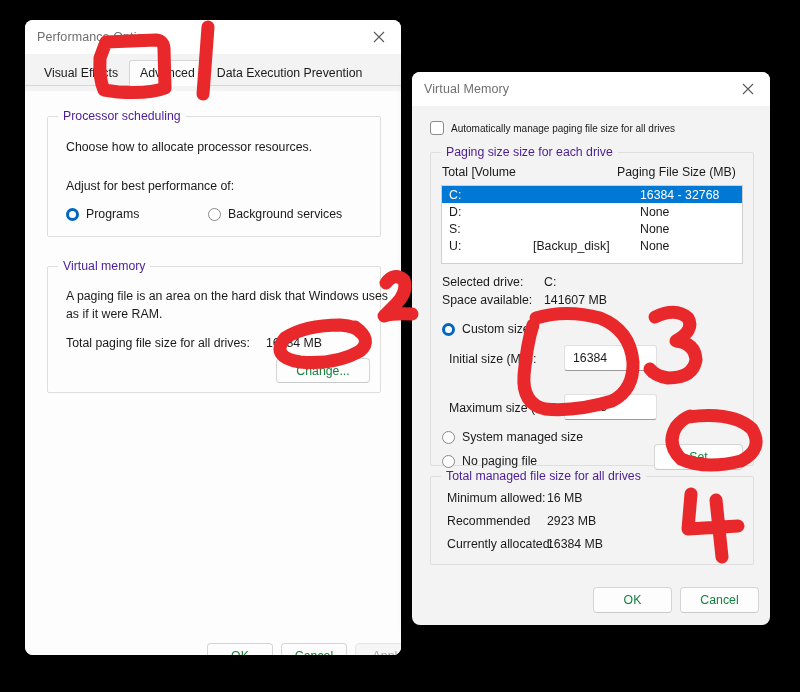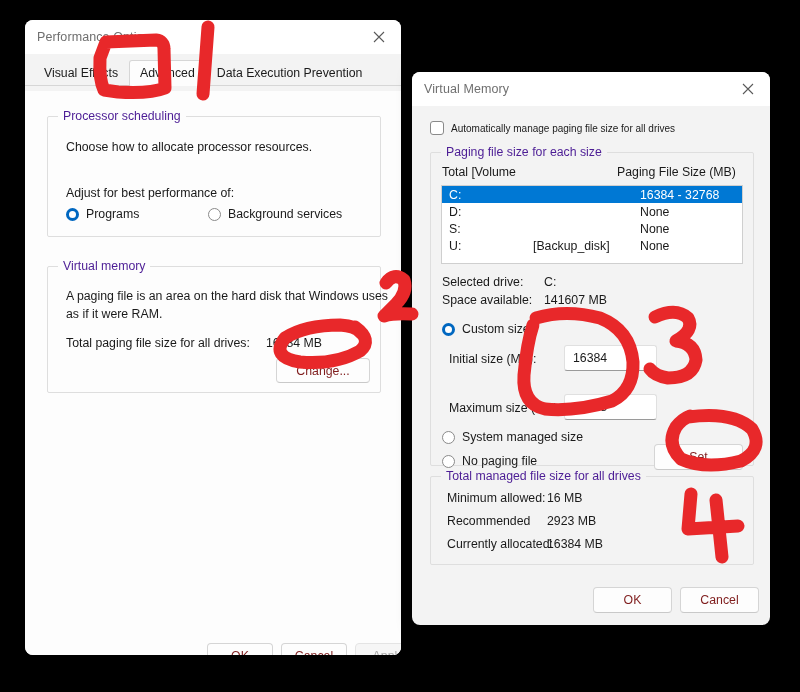--- a/index.html
+++ b/index.html
@@ -114,21 +114,21 @@
   .checkbox .lbl { font-size: 10px; color: #1a1a1a; margin-left: 7px; white-space: nowrap; }
 
   
   .btn {
     position: absolute;
     background: #fdfdfd;
     border: 1px solid #d5d5d5;
     border-bottom-color: #c9c9c9;
     border-radius: 4px;
     font-size: 12.3px;
-    color: #7f1d1d;
+    color: #15803d;
     display: flex; align-items: center; justify-content: center;
     box-sizing: border-box;
   }
   .btn.disabled { color: #a6a6a6; background: #f6f6f6; border-color: #e4e4e4; }
 
   
   .tinput {
     position: absolute;
     background: #ffffff;
     border: 1px solid #e0e0e0;
@@ -178,21 +178,21 @@
       <div class="tab">Visual Effects</div>
       <div class="tab active">Advanced</div>
       <div class="tab">Data Execution Prevention</div>
     </div>
 
     <div class="panel" style="top:71px; bottom:0;">
 
       <div class="groupbox" style="left:22px; top:25px; width:332px; height:119px;">
         <div class="group-legend">Processor scheduling</div>
         <div class="txt" style="left:18px; top:23px;">Choose how to allocate processor resources.</div>
-        <div class="txt" style="left:18px; top:69px;text-align:right;">Adjust for best performance of:</div>
+        <div class="txt" style="left:18px; top:62px;text-align:right;">Adjust for best performance of:</div>
 
         <div class="radio checked" style="left:18px; top:90px;">
           <span class="dot"></span>
           <span class="lbl">Programs</span>
         </div>
         <div class="radio" style="left:160px; top:90px;">
           <span class="dot"></span>
           <span class="lbl">Background services</span>
         </div>
       </div>
@@ -222,21 +222,21 @@
         </svg>
       </div>
     </div>
 
     <div class="checkbox" style="left:18px; top:49px;">
       <span class="box"></span>
       <span class="lbl">Automatically manage paging file size for all drives</span>
     </div>
 
     <div class="groupbox" style="left:18px; top:80px; width:322px; height:312px;">
-      <div class="group-legend on-grey">Paging file size for each size</div>
+      <div class="group-legend on-grey">Paging size size for each drive</div>
 
       <div class="txt" style="left:11px; top:12px;">Total  [Volume</div>
       <div class="txt" style="left:186px; top:12px;">Paging File Size (MB)</div>
 
       <div class="listbox" style="left:10px; top:32px; width:302px; height:79px;">
         <div class="lrow sel">
           <span class="c-drive">C:</span>
           <span class="c-vol"></span>
           <span class="c-size">16384 - 32768</span>
         </div>

